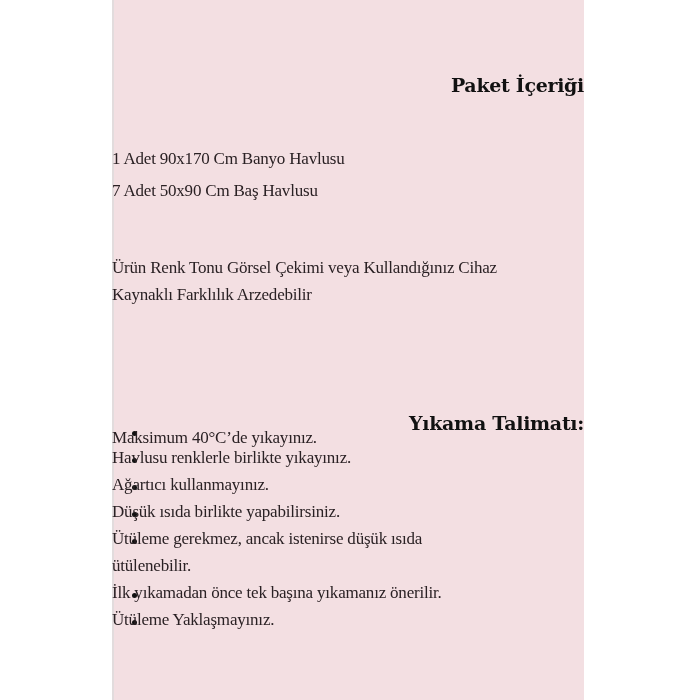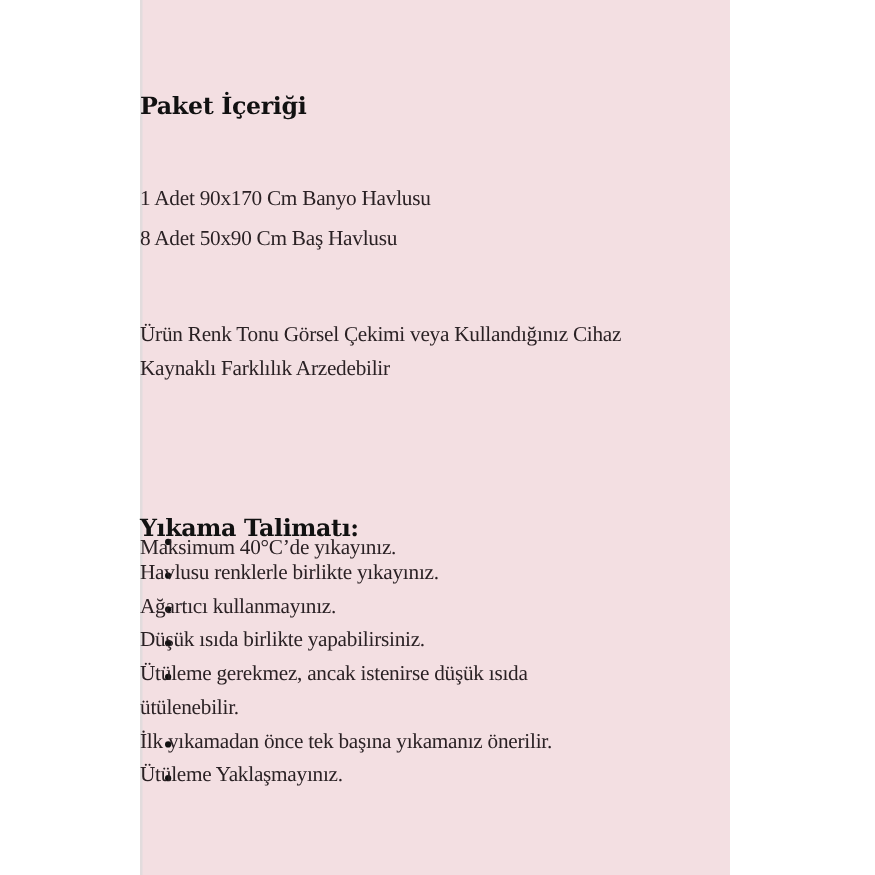--- a/index.html
+++ b/index.html
@@ -8,42 +8,42 @@
     position: relative; overflow: hidden;
     font-family: "Liberation Serif", "DejaVu Serif", serif;
     color: #2a2124;
   }
   .panel {
     position: absolute; left: 112px; top: 0; width: 472px; height: 700px;
     background: #f3dfe2;
     box-shadow: inset 2px 0 0 #e2dcdd;
   }
   .heading {
-    position: absolute; left: 0; width: 100%; text-align: left;
+    position: absolute; left: 0; width: 100%; text-align: right;
     font-weight: bold; color: #111; font-size: 19px;
     font-family: "DejaVu Serif", serif; letter-spacing: -0.3px;
   }
   .line {
     position: absolute; left: 0; width: 100%; text-align: left;
     font-size: 17px; letter-spacing: -0.2px;
   }
   .bullet {
     position: absolute; left: 20px; width: 5px; height: 5px;
     border-radius: 50%; background: #111;
   }
 </style>
 </head>
 <body>
 
 <div class="panel">
 
   <div class="heading" style="top:74px">Paket İçeriği</div>
 
   <div class="line" style="top:149px">1 Adet 90x170 Cm Banyo Havlusu</div>
-  <div class="line" style="top:181px">8 Adet 50x90 Cm Baş Havlusu</div>
+  <div class="line" style="top:181px">7 Adet 50x90 Cm Baş Havlusu</div>
 
   <div class="line" style="top:285px">Kaynaklı Farklılık Arzedebilir</div>
   <div class="line" style="top:258px">Ürün Renk Tonu Görsel Çekimi veya Kullandığınız Cihaz</div>
 
   <div class="heading" style="top:412px">Yıkama Talimatı:</div>
 
   <div>
     <div class="bullet" style="top:431px"></div>
     <div class="line" style="top:428px">Maksimum 40°C’de yıkayınız.</div>
 

